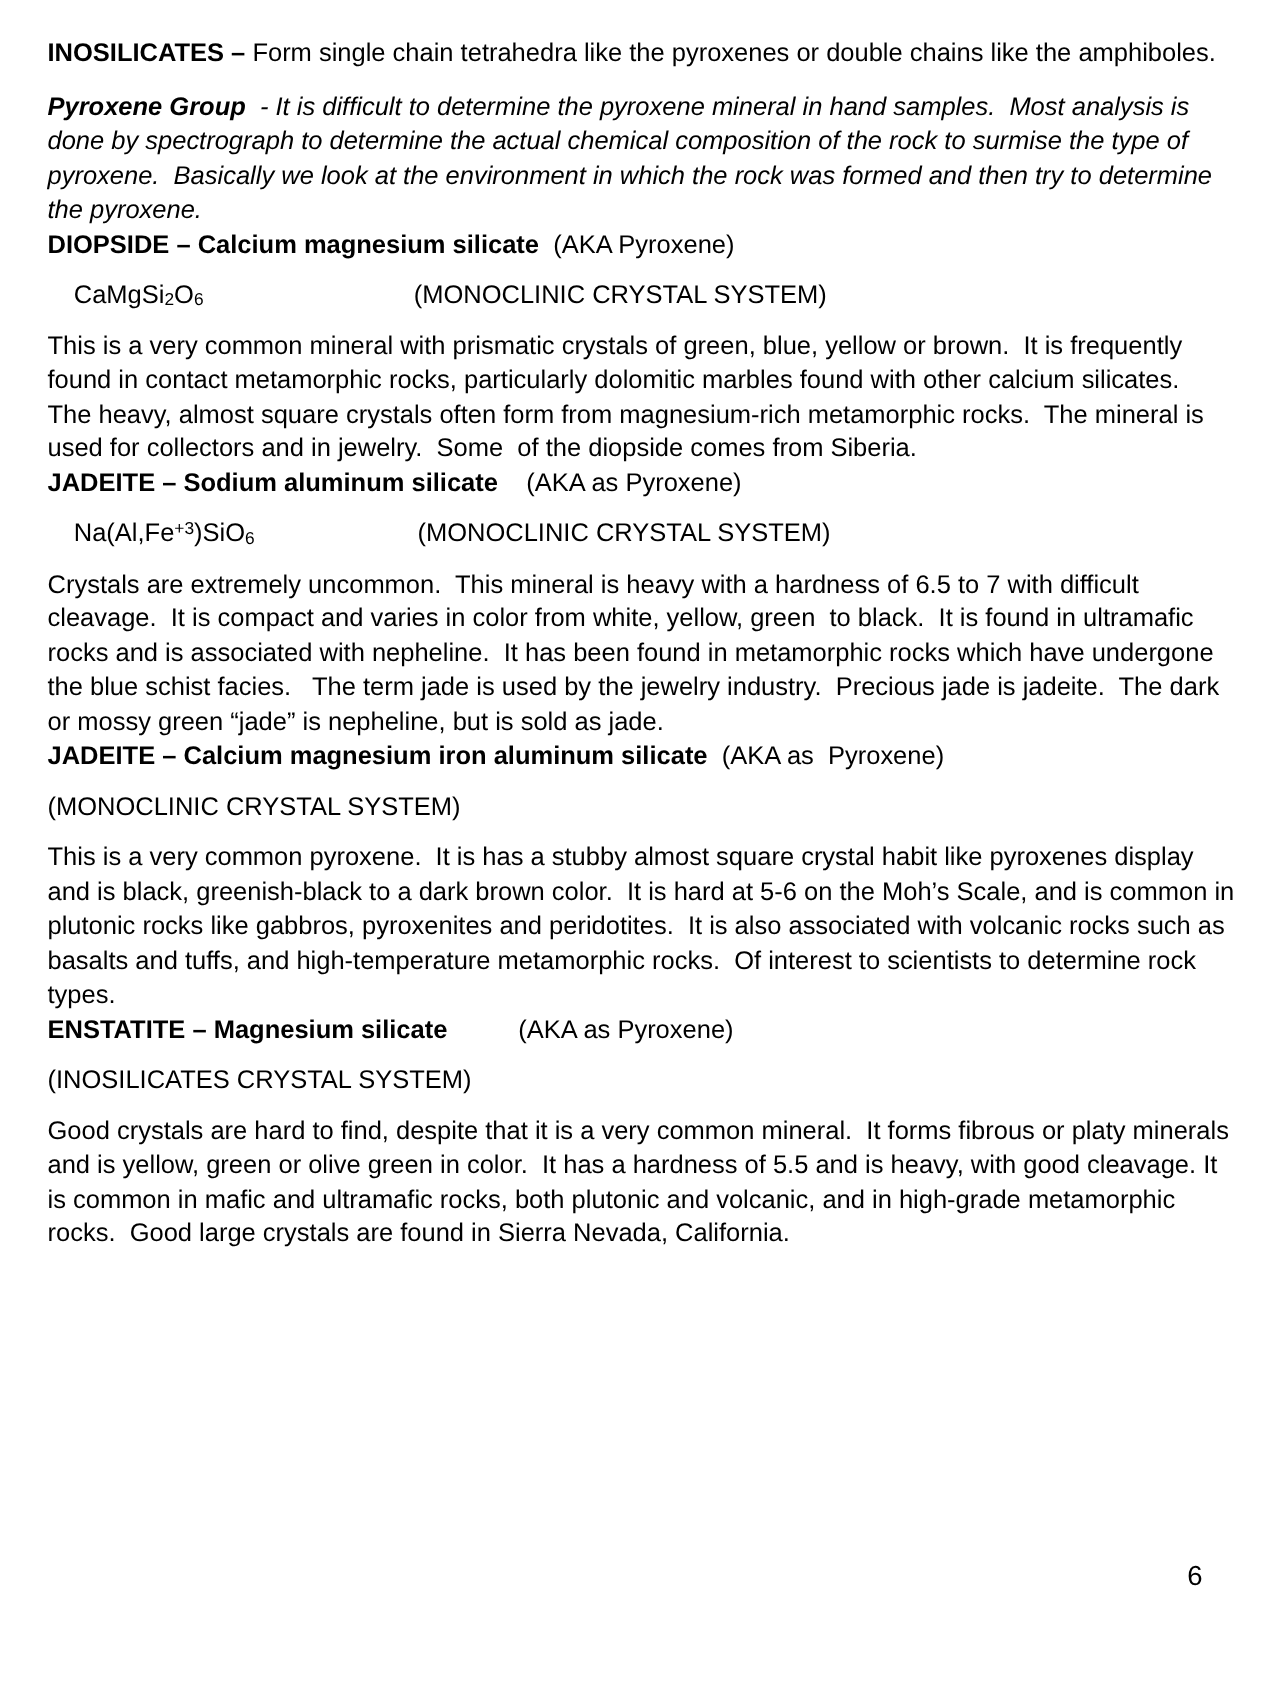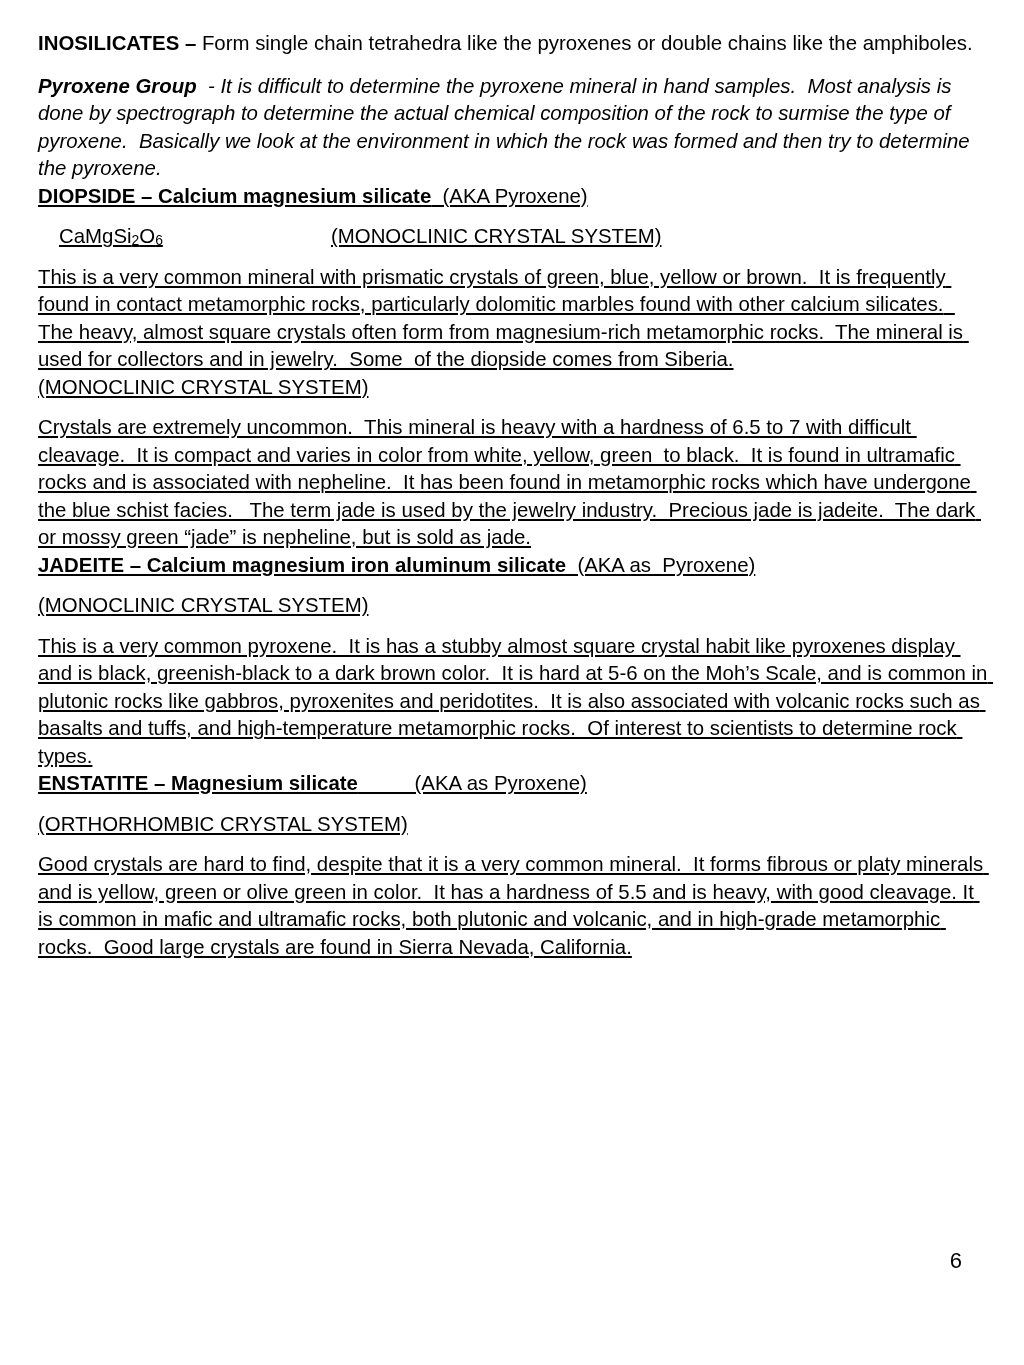--- a/index.html
+++ b/index.html
@@ -23,21 +23,21 @@
   }
   p {
     margin: 0;
     font-size: 20.4px;
     line-height: 27.5px;
     white-space: pre-wrap;
   }
   .para { margin-bottom: 15px; }
   .pyro { margin-bottom: 0; font-style: italic; }
   b { font-weight: 700; }
-  section.mineral { margin: 0; text-decoration: underline; }
+  section.mineral { margin: 0; }
   .mt-big { margin-top: 51px; }
   .mt-small { margin-top: 16px; }
   .heading { margin-bottom: 13px; }
   .formula-line {
     display: flex;
     margin-bottom: 13px;
   }
   .formula { display: inline-block; margin-left: 21px; }
   .m0 .formula { width: 272px; }
   .m1 .formula { width: 275px; }
@@ -75,32 +75,33 @@
 
     <p class="para pyro"><b>Pyroxene Group</b><span>  - It is difficult to determine the pyroxene mineral in hand samples.  Most analysis is done by spectrograph to determine the actual chemical composition of the rock to surmise the type of pyroxene.  Basically we look at the environment in which the rock was formed and then try to determine the pyroxene.</span></p>
 
     <section class="mineral m0 mt-big">
       <p class="heading"><b>DIOPSIDE – Calcium magnesium silicate</b><span>  (AKA Pyroxene)</span></p>
       <p class="formula-line"><span class="formula"><span>CaMgSi</span><sub>2</sub><span>O</span><sub>6</sub></span><span>(MONOCLINIC CRYSTAL SYSTEM)</span></p>
       <p class="desc">This is a very common mineral with prismatic crystals of green, blue, yellow or brown.  It is frequently found in contact metamorphic rocks, particularly dolomitic marbles found with other calcium silicates.  The heavy, almost square crystals often form from magnesium-rich metamorphic rocks.  The mineral is used for collectors and in jewelry.  Some  of the diopside comes from Siberia.</p>
     </section>
 
     <section class="mineral m1 mt-big">
-      <p class="formula-line"><span>(MONOCLINIC CRYSTAL SYSTEM)</span></p>
+      <p class="heading"><b>JADEITE – Sodium aluminum silicate</b><span>    (AKA as Pyroxene)</span></p>
+      <p class="formula-line"><span class="formula"><span>Na(Al,Fe</span><sup>+3</sup><span>)SiO</span><sub>6</sub></span><span>(MONOCLINIC CRYSTAL SYSTEM)</span></p>
       <p class="desc">Crystals are extremely uncommon.  This mineral is heavy with a hardness of 6.5 to 7 with difficult cleavage.  It is compact and varies in color from white, yellow, green  to black.  It is found in ultramafic rocks and is associated with nepheline.  It has been found in metamorphic rocks which have undergone the blue schist facies.   The term jade is used by the jewelry industry.  Precious jade is jadeite.  The dark or mossy green “jade” is nepheline, but is sold as jade.</p>
     </section>
 
     <section class="mineral m2 mt-small">
       <p class="heading"><b>JADEITE – Calcium magnesium iron aluminum silicate</b><span>  (AKA as  Pyroxene)</span></p>
       <p class="formula-line"><span>(MONOCLINIC CRYSTAL SYSTEM)</span></p>
       <p class="desc">This is a very common pyroxene.  It is has a stubby almost square crystal habit like pyroxenes display and is black, greenish-black to a dark brown color.  It is hard at 5-6 on the Moh’s Scale, and is common in plutonic rocks like gabbros, pyroxenites and peridotites.  It is also associated with volcanic rocks such as basalts and tuffs, and high-temperature metamorphic rocks.  Of interest to scientists to determine rock types.</p>
     </section>
 
     <section class="mineral m3 mt-small">
       <p class="heading"><b>ENSTATITE – Magnesium silicate</b><span>          (AKA as Pyroxene)</span></p>
-      <p class="formula-line"><span>(ORTHORHOMBIC CRYSTAL SYSTEM)</span></p>
+      <p class="formula-line"><span>(INOSILICATES CRYSTAL SYSTEM)</span></p>
       <p class="desc">Good crystals are hard to find, despite that it is a very common mineral.  It forms fibrous or platy minerals and is yellow, green or olive green in color.  It has a hardness of 5.5 and is heavy, with good cleavage. It is common in mafic and ultramafic rocks, both plutonic and volcanic, and in high-grade metamorphic rocks.  Good large crystals are found in Sierra Nevada, California.</p>
     </section>
 
   </div>
 
   <div class="page-number">6</div>
 </div>
 
 </body></html>

